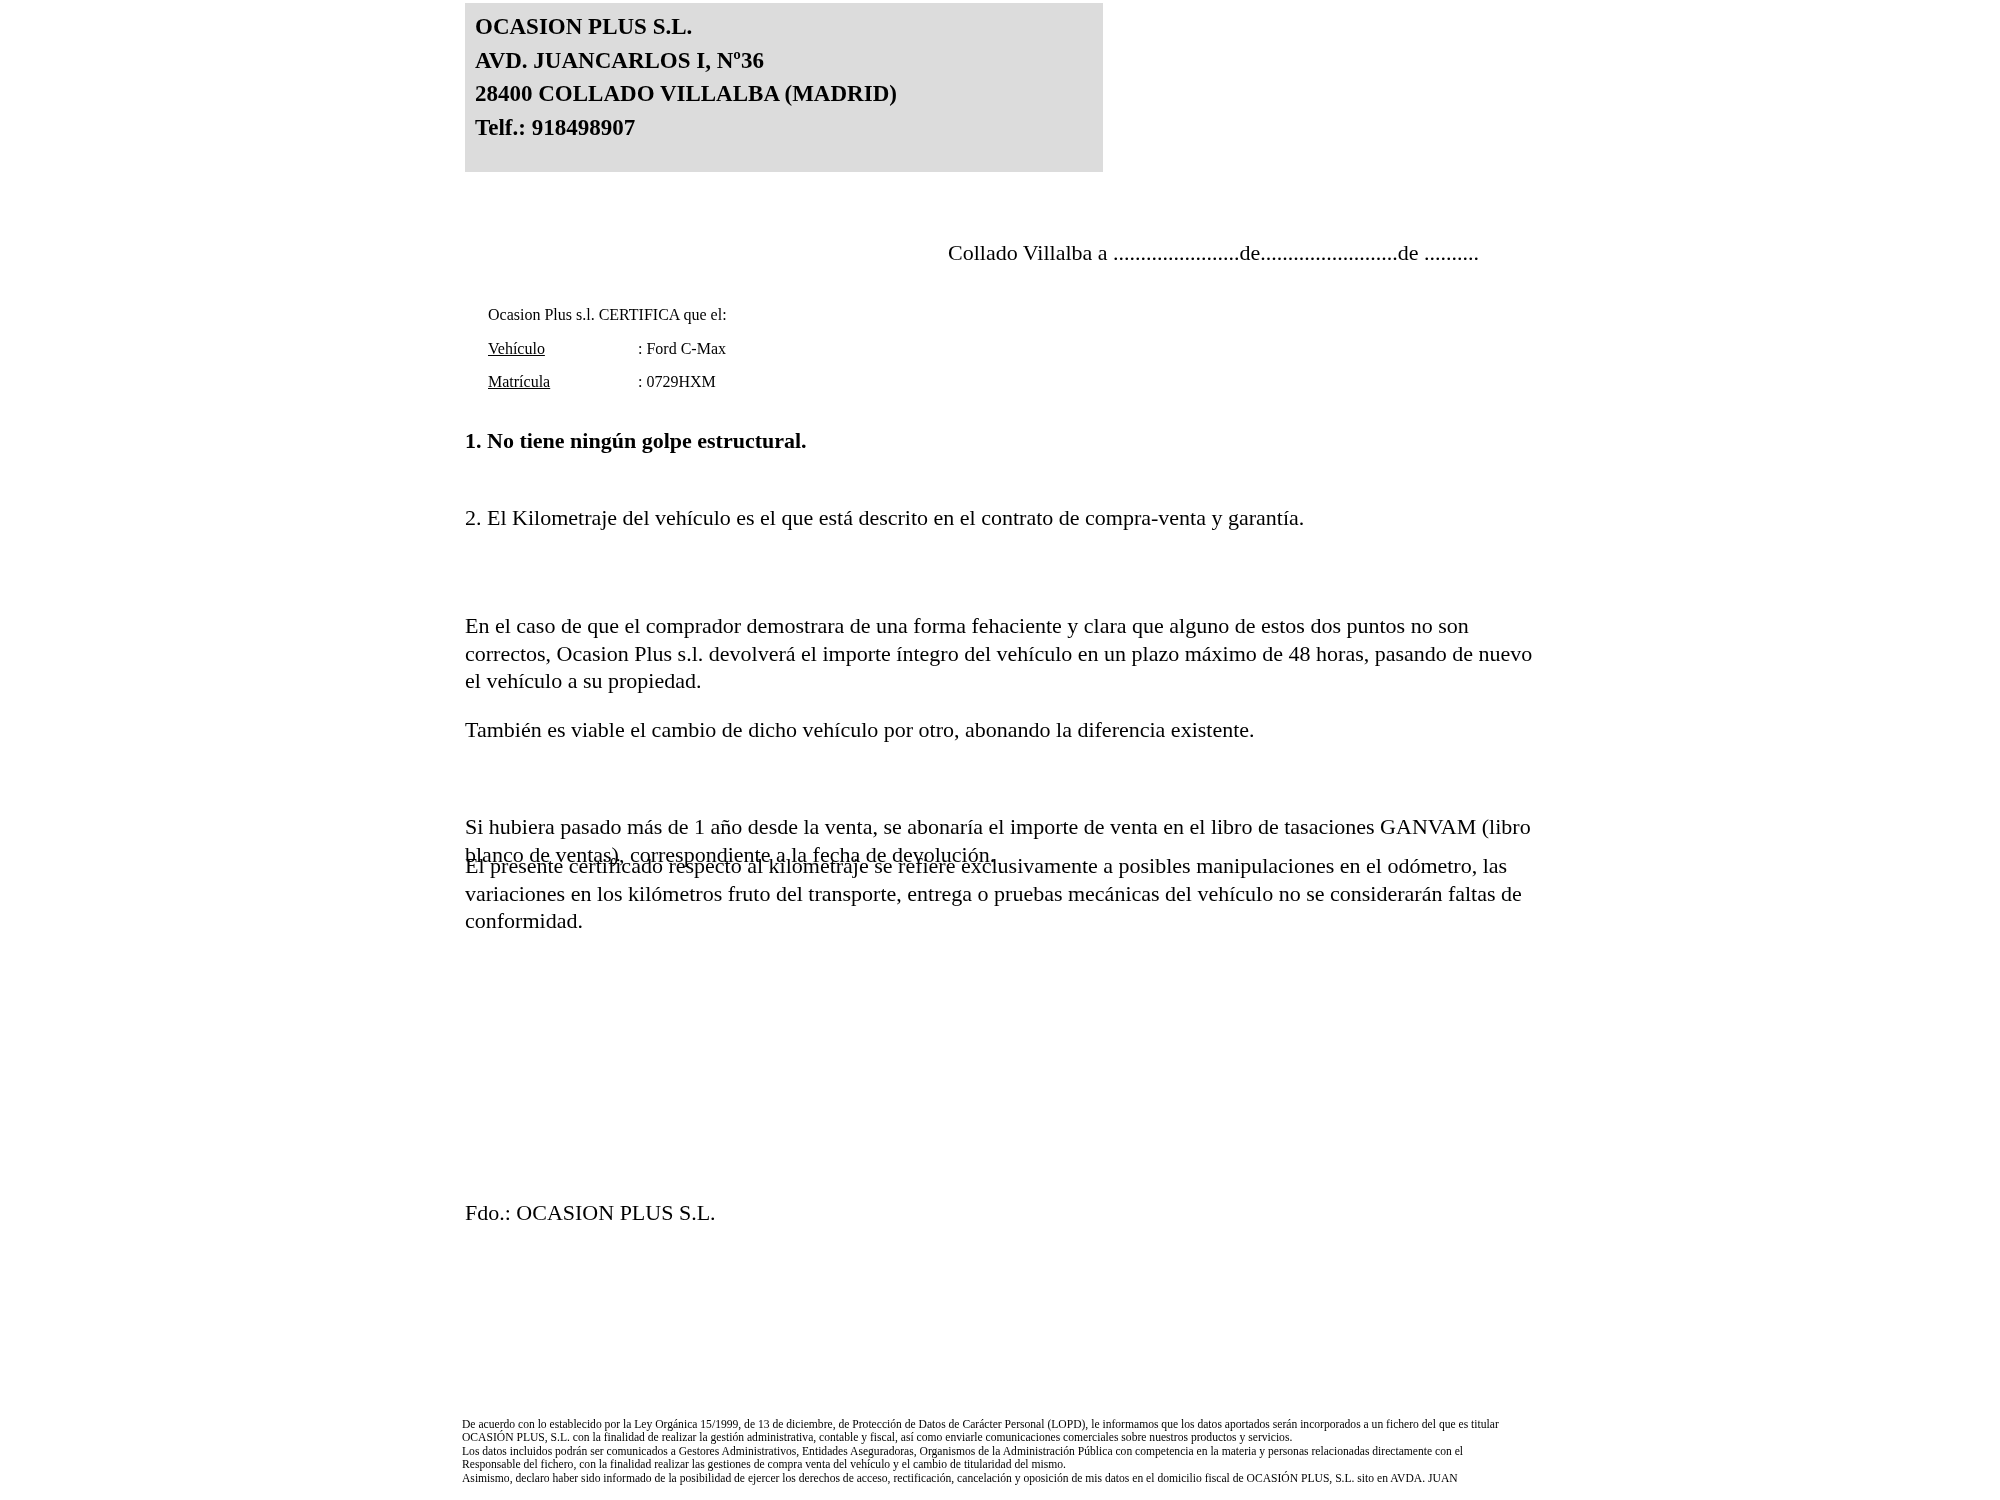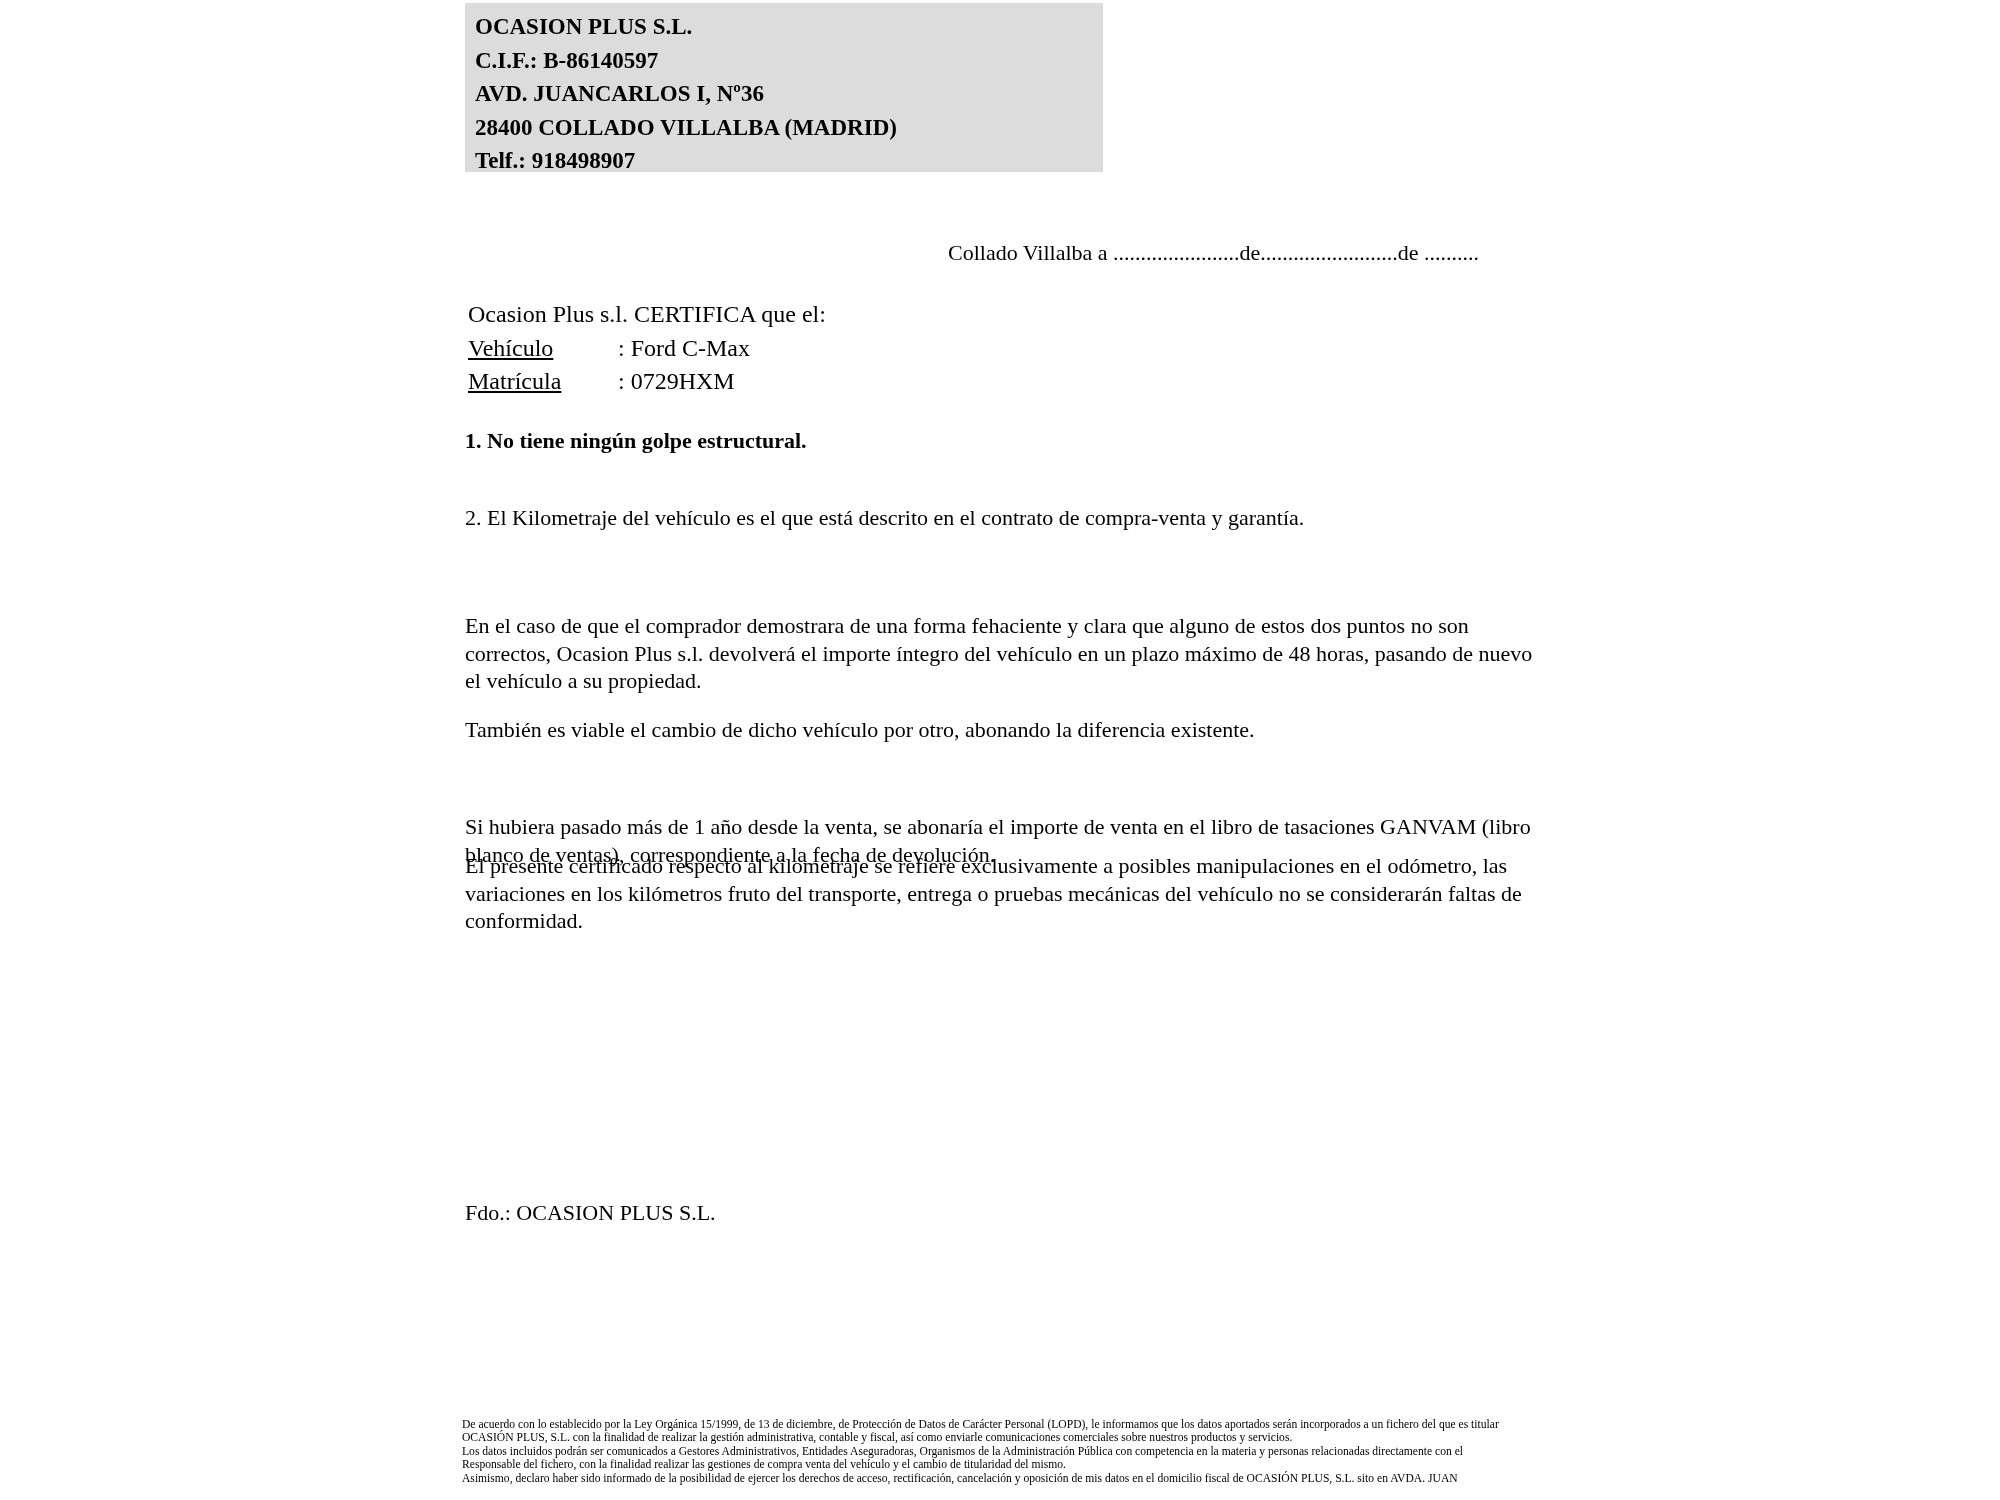--- a/index.html
+++ b/index.html
@@ -37,23 +37,23 @@
   .date-line {
     position: absolute;
     left: 948px;
     top: 240px;
     font-size: 22px;
     white-space: nowrap;
   }
   
   .certify {
     position: absolute;
-    left: 468px;
+    left: 488px;
     top: 298px;
-    font-size: 24px;
+    font-size: 16px;
     line-height: 33.5px;
   }
   .field-row { display: flex; }
   .field-label {
     display: inline-block;
     width: 108px;
     text-decoration: underline;
   }
   .field-value { white-space: nowrap; margin-left: 42px; }
   
@@ -92,21 +92,20 @@
   }
   .legal-line { white-space: nowrap; }
 </style>
 </head>
 <body>
 
 <div class="page">
 
   <div class="letterhead" style="background: rgb(220, 220, 220);">
     <div>OCASION PLUS S.L.</div>
-    <div>C.I.F.: B-86140597</div>
     <div>AVD. JUANCARLOS I, Nº36</div>
     <div>28400 COLLADO VILLALBA (MADRID)</div>
     <div>Telf.: 918498907</div>
   </div>
 
   <div class="date-line">Collado Villalba a .......................de.........................de ..........</div>
 
   <div class="certify">
     <div>Ocasion Plus s.l. CERTIFICA que el:</div>
     <div class="field-row">

